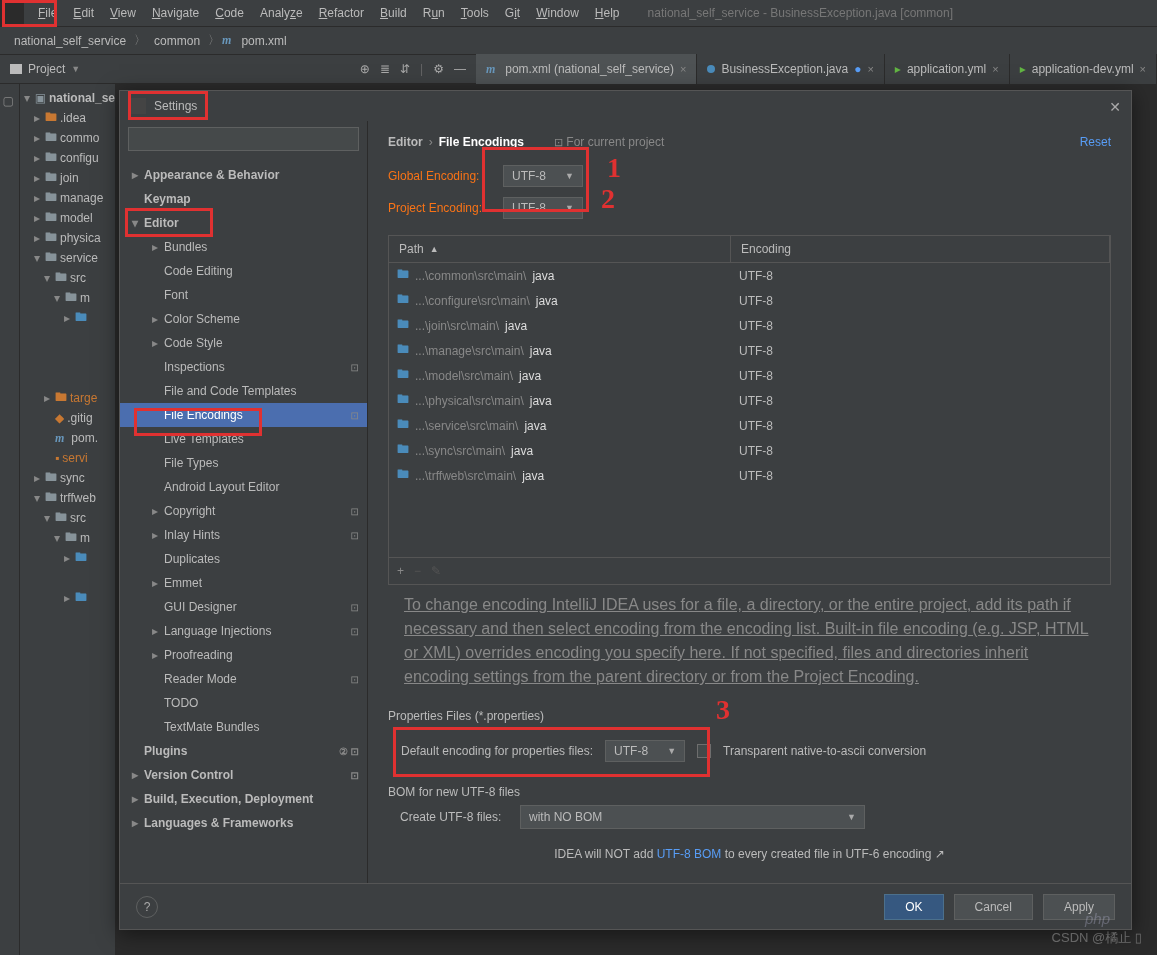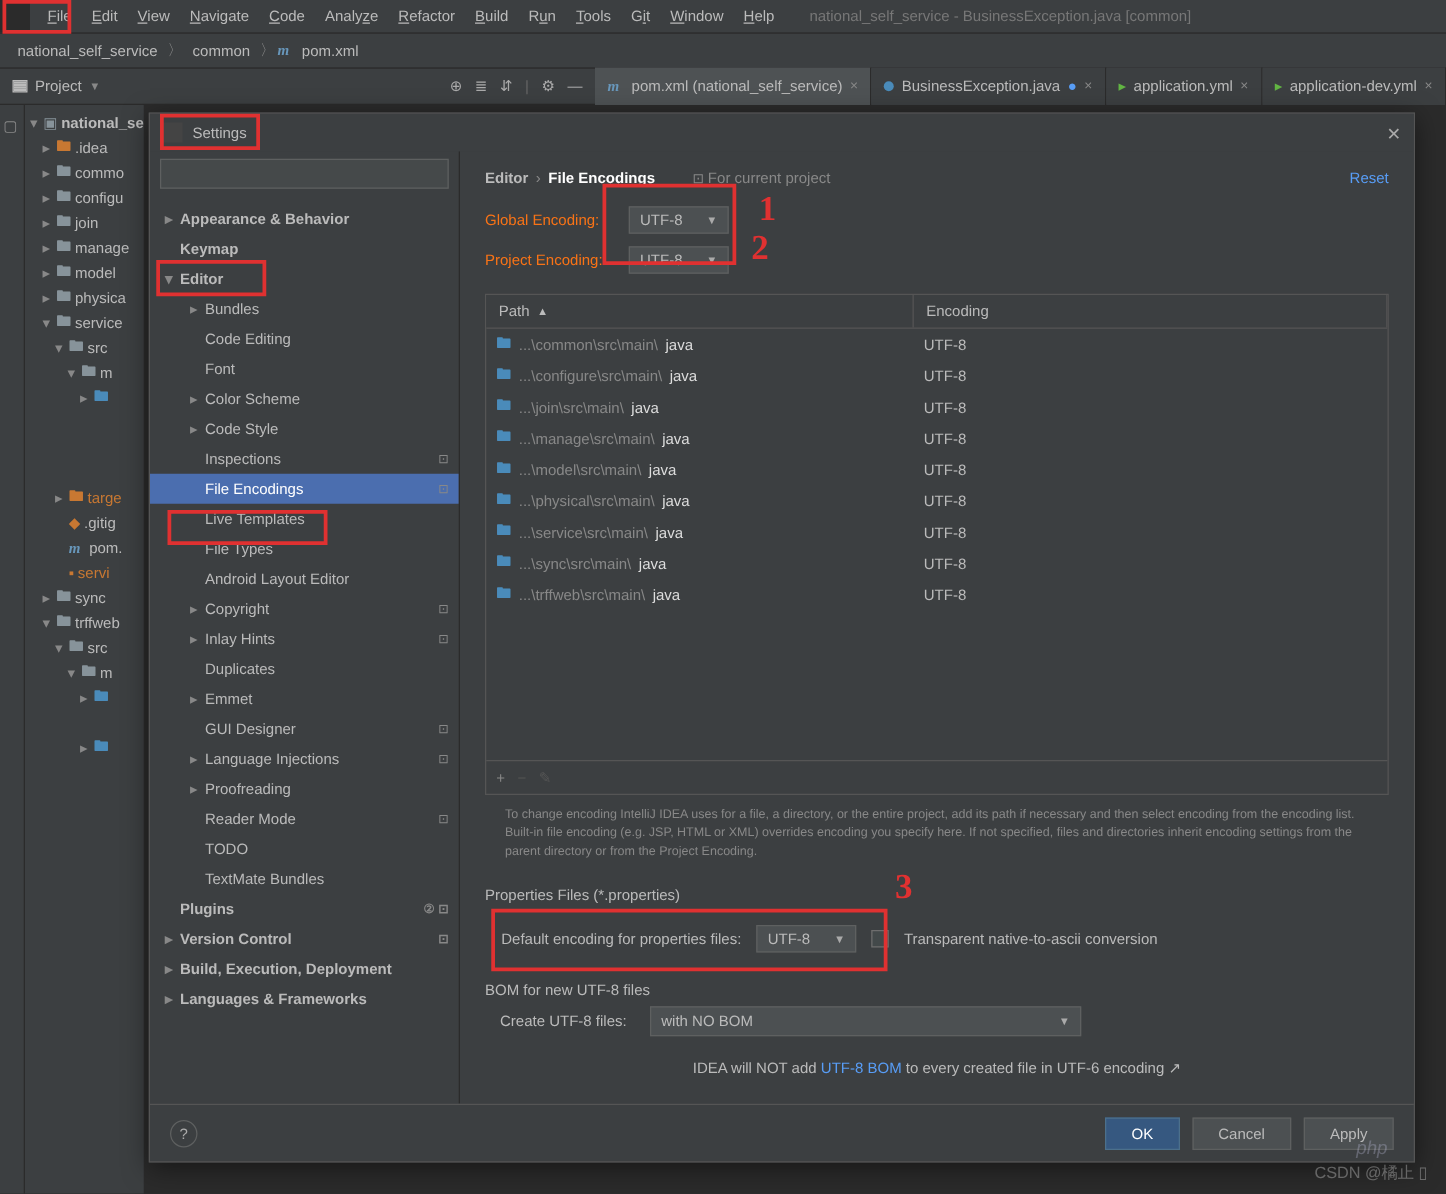--- a/index.html
+++ b/index.html
@@ -60,21 +60,21 @@
 .th.path { flex:0 0 342px; display:flex; align-items:center; gap:6px; }
 .th.enc { flex:1; }
 .sort-arrow { font-size:9px; }
 .tbl-row { display:flex; height:25px; align-items:center; padding:0 8px; }
 .td-path { flex:0 0 342px; display:flex; align-items:center; gap:6px; }
 .td-enc { flex:1; color:#bbb; }
 .dir-icon { color:#4a8bba; }
 .path-grey { color:#888; }
 .path-white { color:#ddd; }
 .tbl-tools { display:flex; gap:10px; padding:6px 8px; color:#888; border-top:1px solid #555; }
-.help-text { color:#888; font-size:10px; line-height:1.5; padding:8px 16px; }
+.help-text { color:#888; font-size:16px; line-height:1.5; padding:8px 16px;text-decoration:underline; }
 .section-label { color:#bbb; padding:12px 0 6px 0; }
 .prop-box { border:1px solid transparent; padding:10px 12px; display:flex; align-items:center; gap:12px; }
 .checkbox { width:14px; height:14px; border:1px solid #6e6e6e; background:#43494a; display:inline-block; }
 .bom-combo { background:#4c5052; border:1px solid #5e6060; color:#bbb; padding:4px 8px; width:345px; display:flex; align-items:center; }
 .bom-note { text-align:center; color:#bbb; padding:8px 0; }
 .link { color:#589df6; }
 .dialog-footer { height:46px; border-top:1px solid #555; display:flex; align-items:center; padding:0 16px; gap:10px; }
 .help-btn { width:22px; height:22px; border:1px solid #5e6060; border-radius:11px; display:flex; align-items:center; justify-content:center; color:#aaa; }
 .btn { padding:5px 20px; border:1px solid #5e6060; background:#4c5052; color:#bbb; cursor:pointer; }
 .btn.primary { background:#365880; border-color:#4c708c; color:#fff; }
@@ -329,20 +329,24 @@
           </div>
           <div class="t-item l2">
             <span class="t-arrow">▸</span>
             <span>Code Style</span>
           </div>
           <div class="t-item l2">
             <span class="t-arrow"></span>
             <span>Inspections</span>
             <span class="t-badge">⊡</span>
           </div>
+          <div class="t-item l2">
+            <span class="t-arrow"></span>
+            <span>File and Code Templates</span>
+          </div>
           <div class="t-item selected l2">
             <span class="t-arrow"></span>
             <span>File Encodings</span>
             <span class="t-badge">⊡</span>
           </div>
           <div class="t-item l2">
             <span class="t-arrow"></span>
             <span>Live Templates</span>
           </div>
           <div class="t-item l2">

